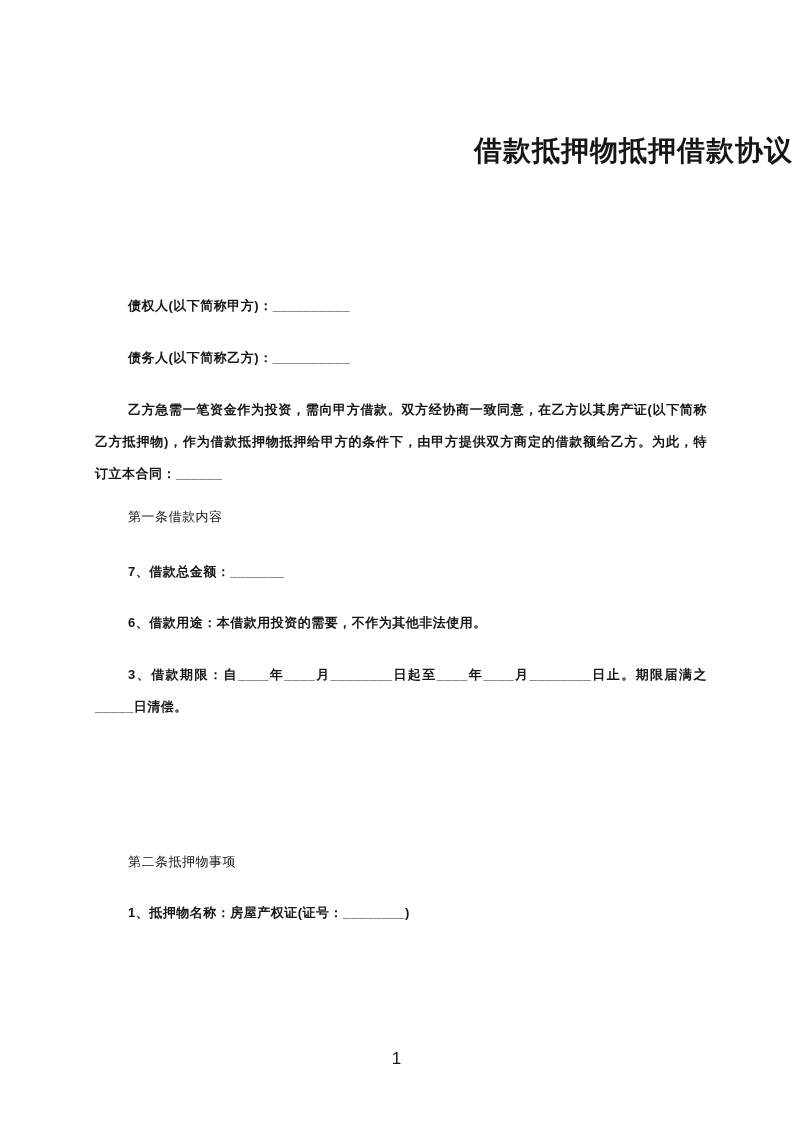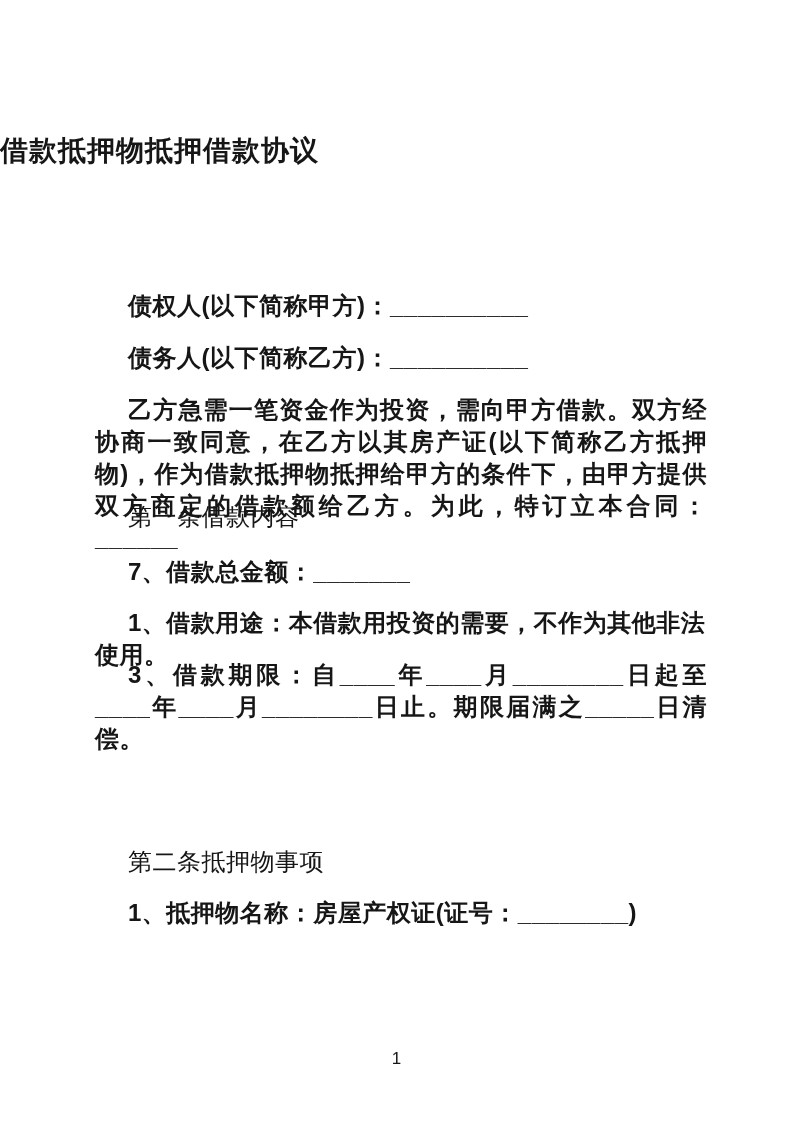--- a/index.html
+++ b/index.html
@@ -14,31 +14,31 @@
     background: #ffffff;
     overflow: hidden;
     font-family: "Liberation Sans", sans-serif;
     color: #161616;
   }
   .doc-title {
     position: absolute;
     top: 133px;
     left: 0;
     width: 100%;
-    text-align: left;
+    text-align: right;
     font-size: 28px;
     font-weight: 700;
     letter-spacing: 1px;
     line-height: 36px;
   }
   .line {
     position: absolute;
     left: 95px;
     width: 612px;
-    font-size: 24px;
+    font-size: 13px;
     font-weight: 600;
     line-height: 32px;
     letter-spacing: 0.5px;
   }
   .indent {
     text-indent: 33px;
   }
   .just {
     text-align: justify;
   }
@@ -66,21 +66,21 @@
   <div class="line indent" style="top: 290px;">债权人(以下简称甲方)：__________</div>
 
   <div class="line indent just" style="top: 394px;">乙方急需一笔资金作为投资，需向甲方借款。双方经协商一致同意，在乙方以其房产证(以下简称乙方抵押物)，作为借款抵押物抵押给甲方的条件下，由甲方提供双方商定的借款额给乙方。为此，特订立本合同：______</div>
 
   <div class="line indent" style="top: 342px;">债务人(以下简称乙方)：__________</div>
 
   <div class="line indent heading" style="top: 501px;">第一条借款内容</div>
 
   <div class="line indent" style="top: 556px;">7、借款总金额：_______</div>
 
-  <div class="line indent" style="top: 607px;">1、借款用途：本借款用投资的需要，不作为其他非法使用。</div>
+  <div class="line indent" style="top: 607px;">6、借款用途：本借款用投资的需要，不作为其他非法使用。</div>
 
   <div class="line indent just" style="top: 659px;">3、借款期限：自____年____月________日起至____年____月________日止。期限届满之_____日清偿。</div>
 
 
 
   <div class="line indent heading" style="top: 846px;">第二条抵押物事项</div>
 
   <div class="line indent" style="top: 897px;">1、抵押物名称：房屋产权证(证号：________)</div>
 
 

